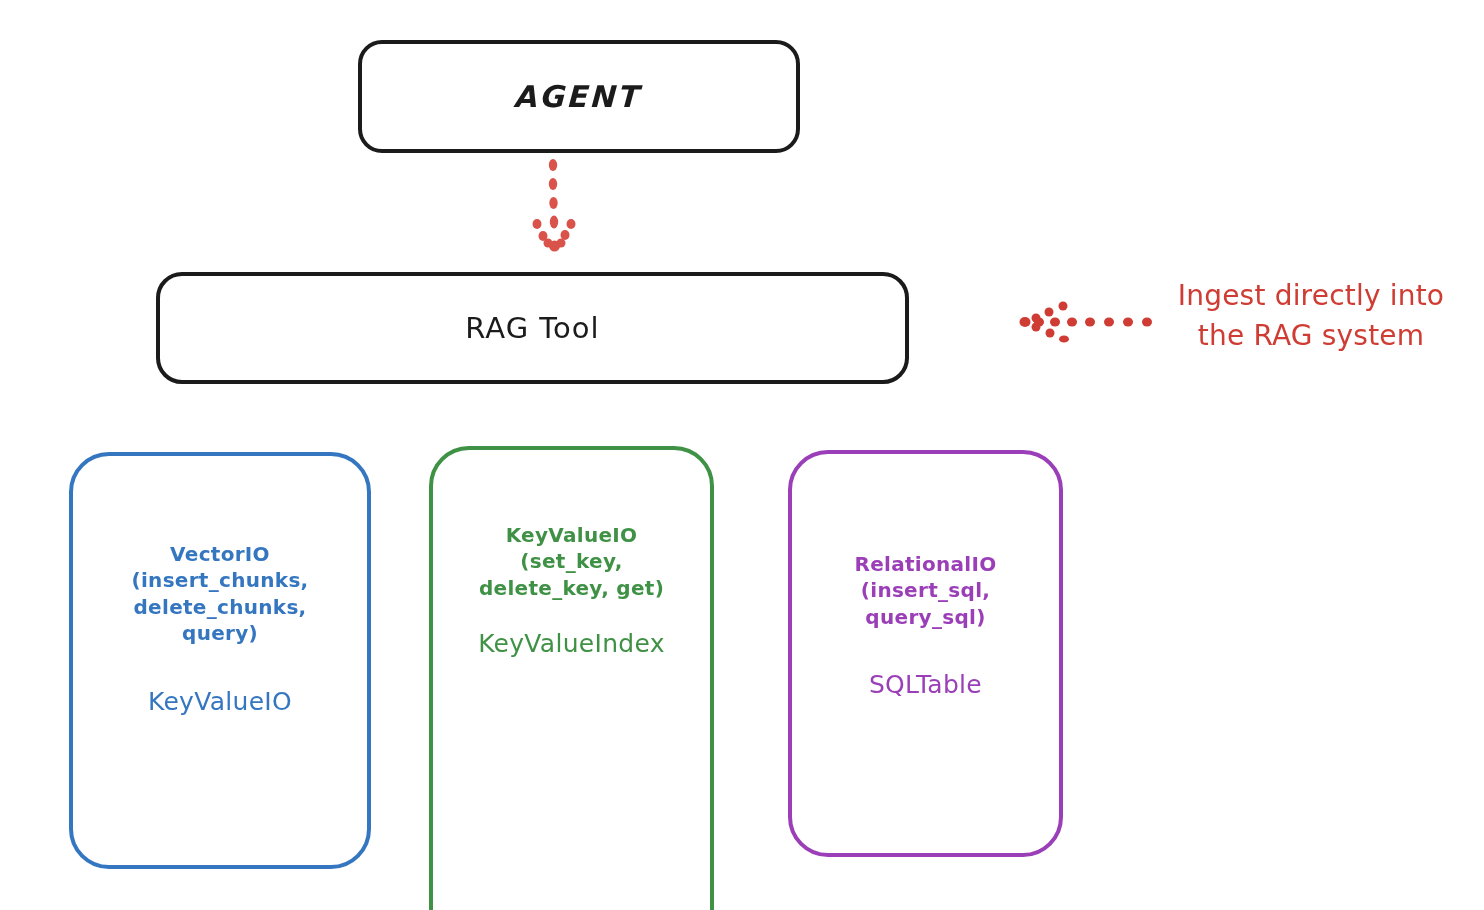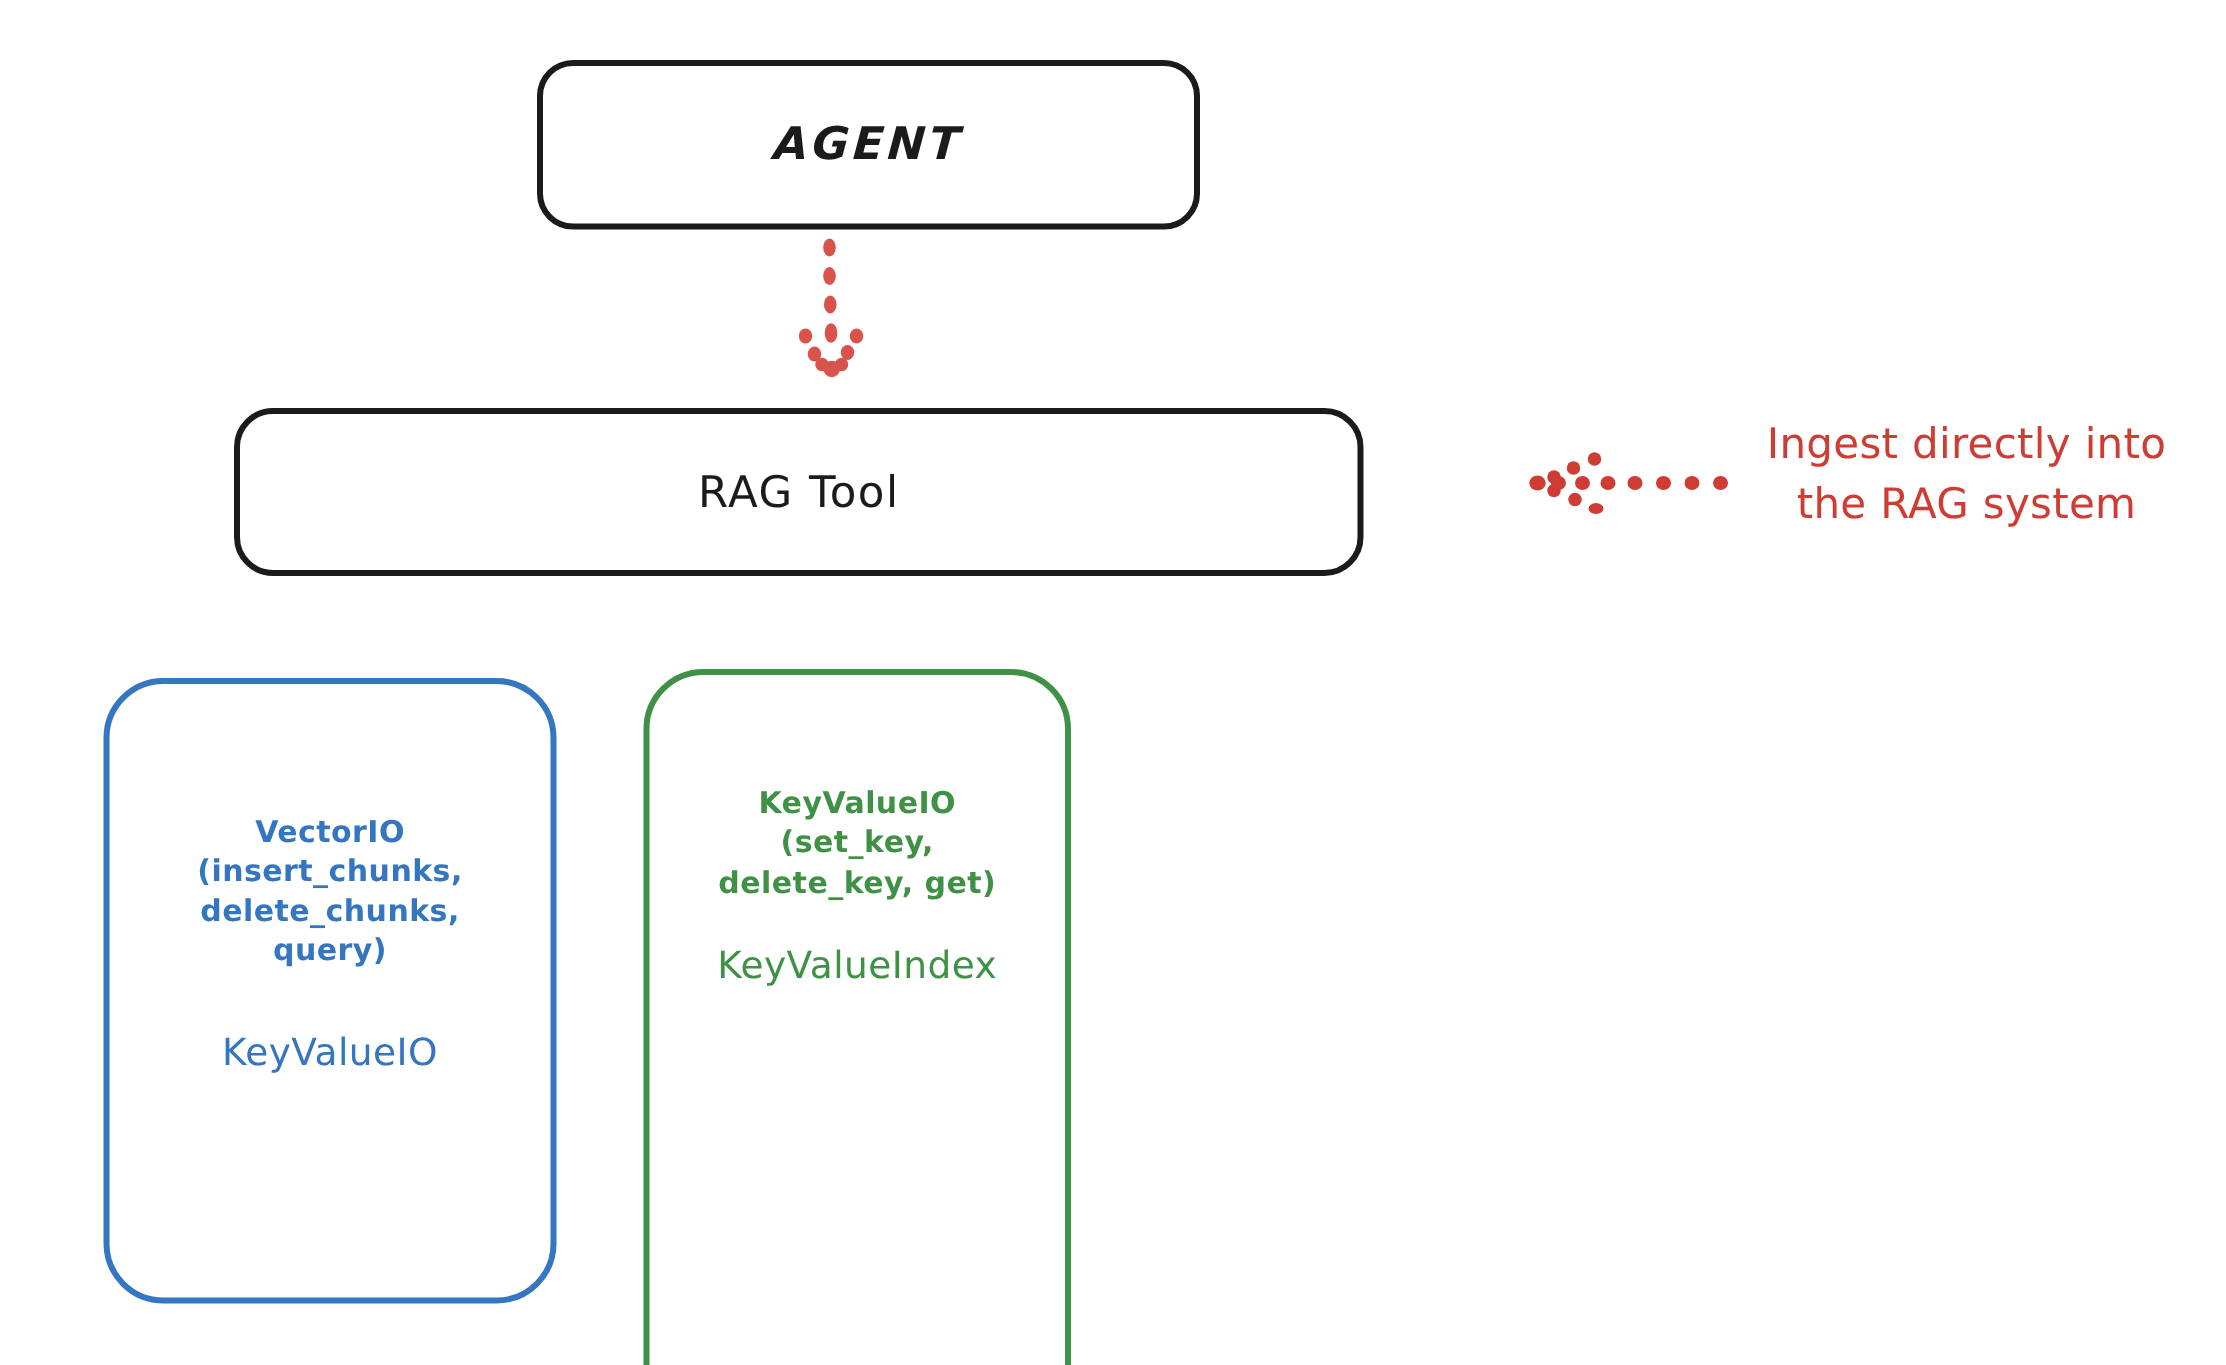--- a/index.html
+++ b/index.html
@@ -212,14 +212,20 @@
     <div class="provider-index">KeyValueIO</div>
   </div>
 
   <div class="provider" id="key-value-io-node">
     <div class="provider-text">KeyValueIO
 (set_key,
 delete_key, get)</div>
     <div class="provider-index">KeyValueIndex</div>
   </div>
 
+  <div class="provider" id="relational-io-node">
+    <div class="provider-text">RelationalIO
+(insert_sql,
+query_sql)</div>
+    <div class="provider-index">SQLTable</div>
+  </div>
 
 </div>
 
 </body></html>

